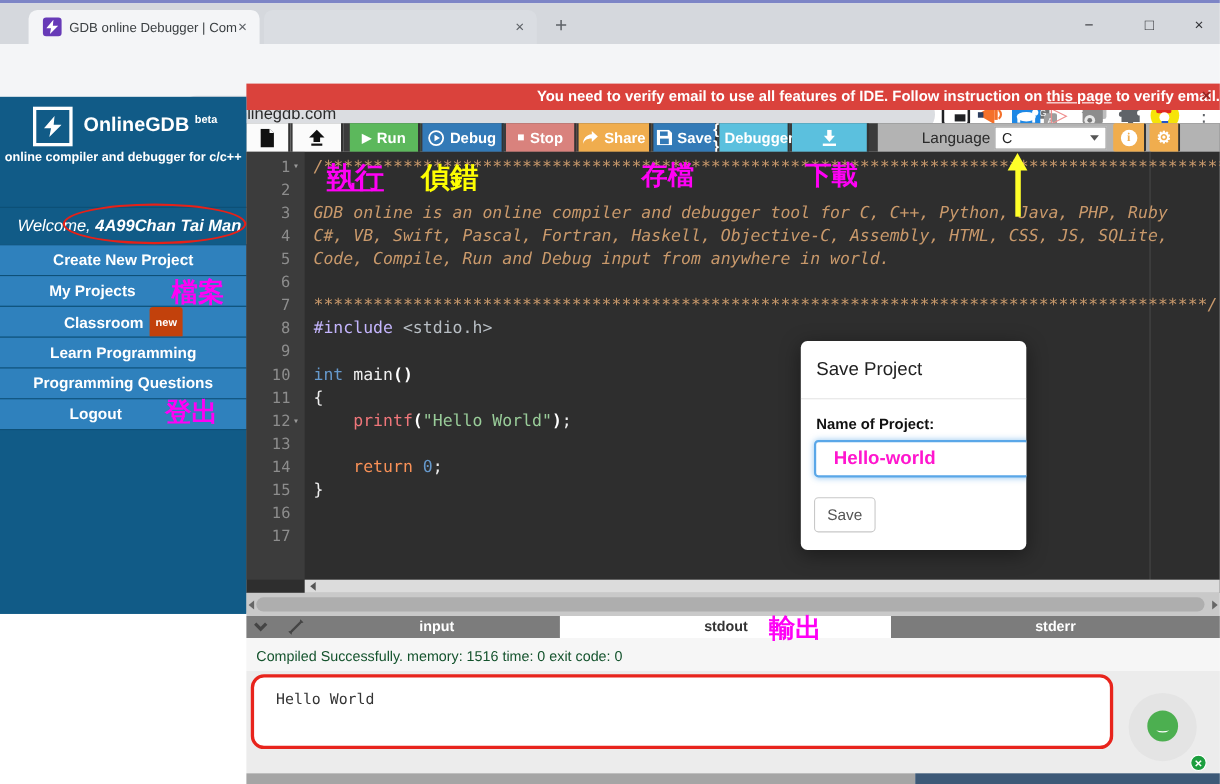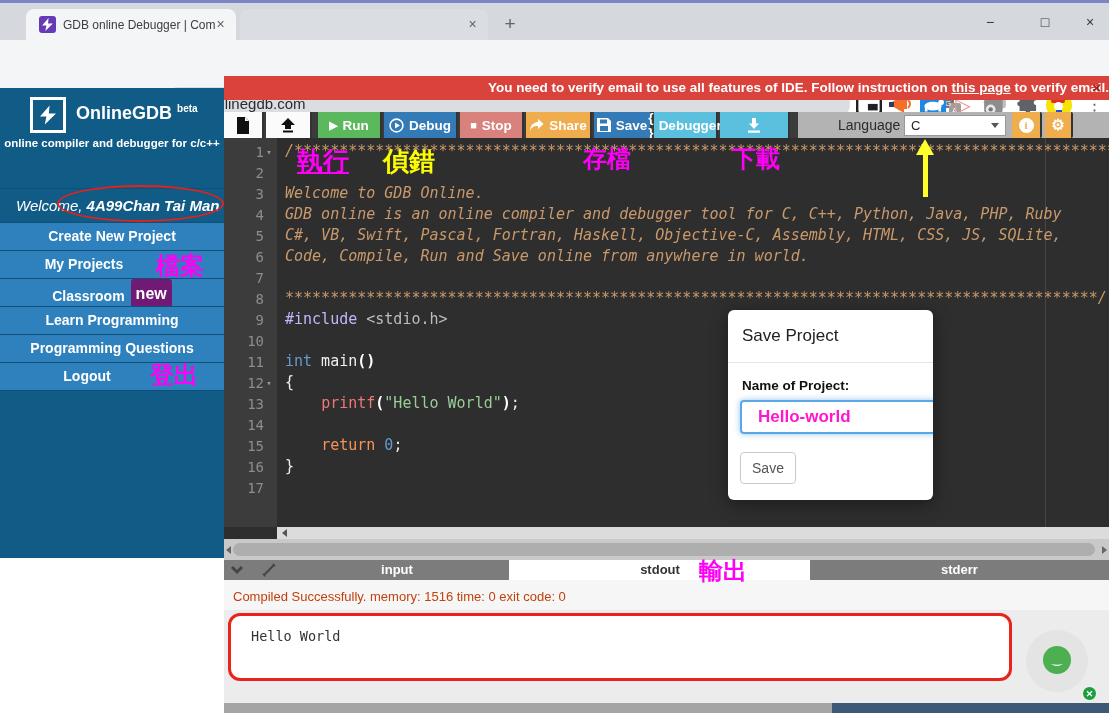--- a/index.html
+++ b/index.html
@@ -81,21 +81,21 @@
   #sidebar-sub { position:absolute; left:0; top:49px; width:224px; text-align:center; font-size:11.5px; font-weight:bold; }
   #welcome-row { position:absolute; left:0; top:100px; width:224px; height:34px; border-top:1px solid #0d4f76;
                  font-style:italic; font-size:15px; padding:8px 0 0 16px; }
   #welcome-user { font-weight:bold; }
   .side-item { position:absolute; left:0; width:224px; height:28px; background:#2f81bd; border-top:1px solid #0e5078;
                text-align:center; line-height:27px; font-weight:bold; font-size:14px; color:#fff; cursor:pointer; }
   #si-0 { top:134px; } #si-1 { top:162px; } #si-2 { top:190px; } #si-3 { top:218px; }
   #si-4 { top:246px; } #si-5 { top:274px; }
   #si-1 .label-wrap { margin-right:56px; } #si-5 .label-wrap { margin-right:50px; }
   #sidebar-fill { position:absolute; left:0; top:302px; width:224px; height:168px; background:#115b87; border-top:1px solid #0e5078;}
-  .badge-new { display:inline-block; background:#701a75; color:#fff; font-size:16px; font-weight:bold;
+  .badge-new { display:inline-block; background:#c2410c; color:#fff; font-size:10px; font-weight:bold;
                border-radius:3px; padding:1px 5px; margin-left:6px; vertical-align:2px; }
 
   
   #editor { left:224px; top:138px; width:885px; height:401px; background:#2e2e2e; overflow:hidden; }
   #editor-gutter { position:absolute; left:0; top:0; width:53px; height:389px; background:#3c3c3c;
                    padding-top:3px; font-family:"DejaVu Sans Mono",monospace; font-size:14px; color:#8d8d8d; }
   .ln { height:21px; display:flex; justify-content:flex-end; align-items:center; padding-right:3px; }
   .ln .fold { width:10px; font-size:9px; color:#9a9a9a; text-align:center; }
   #editor-ruler { position:absolute; left:821px; top:0; width:1px; height:389px; background:#474747; }
   #editor-code { position:absolute; left:61px; top:3px; width:824px; height:386px;
@@ -125,21 +125,21 @@
 
   
   #tabbar { left:224px; top:560px; width:885px; height:20px; background:#7c7c7c; }
   .ptab { position:absolute; top:0; height:20px; line-height:20px; text-align:center; font-size:13px;
           font-weight:bold; color:#ffffff; cursor:pointer; }
   #ptab-input { left:61px; width:225px; border-right:1px solid #fff; }
   #ptab-stdout { left:286px; width:300px; background:#ffffff; color:#333; }
   #ptab-stderr { left:586px; width:299px; }
   #panel-icons { position:absolute; left:6px; top:2px; display:flex; gap:18px; }
   #statusrow { left:224px; top:580px; width:885px; height:30px; background:#f6f6f6; font-size:13px;
-               color:#c2410c; padding:9px 0 0 9px; }
+               color:#14532d; padding:9px 0 0 9px; }
   #outputarea { left:224px; top:610px; width:885px; height:93px; background:#ececec; }
   #outbox { position:absolute; left:4px; top:3px; width:784px; height:68px; background:#ffffff;
             border:3.5px solid #e8241c; border-radius:12px; padding:12px 0 0 20px;
             font-family:"DejaVu Sans Mono",monospace; font-size:13.5px; color:#333; }
   #chat-widget { position:absolute; left:802px; top:20px; width:62px; height:62px; border-radius:50%;
                  background:#e4e4e4; display:flex; align-items:center; justify-content:center; cursor:pointer; }
   #chat-badge { position:absolute; left:858px; top:76px; width:15px; height:15px; border-radius:50%;
                 background:#1c9e3e; color:#fff; font-size:9px; font-weight:bold; text-align:center;
                 line-height:15px; border:1px solid #fff; }
   #bottomstrip-l { left:224px; top:703px; width:608px; height:10px; background:#a5a5a5; }
@@ -426,24 +426,23 @@
           <span class="fold"></span>
         </div>
         <div class="ln">
           <span>17</span>
           <span class="fold"></span>
         </div>
       </div>
     <div id="editor-code">
         <div class="cl"><span class="tok-comment">/***********************************************************************************************</span></div>
         <div class="cl"></div>
-        <div class="cl"><span class="tok-comment">Welcome to GDB Online.</span></div>
         <div class="cl"><span class="tok-comment">GDB online is an online compiler and debugger tool for C, C++, Python, Java, PHP, Ruby</span></div>
         <div class="cl"><span class="tok-comment">C#, VB, Swift, Pascal, Fortran, Haskell, Objective-C, Assembly, HTML, CSS, JS, SQLite,</span></div>
-        <div class="cl"><span class="tok-comment">Code, Compile, Run and Save online from anywhere in world.</span></div>
+        <div class="cl"><span class="tok-comment">Code, Compile, Run and Debug input from anywhere in world.</span></div>
         <div class="cl"></div>
         <div class="cl"><span class="tok-comment">******************************************************************************************/</span></div>
         <div class="cl"><span class="tok-dir">#include</span><span class="tok-pl"> </span><span class="tok-lib">&lt;stdio.h&gt;</span></div>
         <div class="cl"></div>
         <div class="cl"><span class="tok-type">int</span><span class="tok-pl"> main</span><span class="tok-par">()</span></div>
         <div class="cl"><span class="tok-pl">{</span></div>
         <div class="cl"><span class="tok-pl">    </span><span class="tok-fn">printf</span><span class="tok-par">(</span><span class="tok-str">"Hello World"</span><span class="tok-par">)</span><span class="tok-pl">;</span></div>
         <div class="cl"></div>
         <div class="cl"><span class="tok-pl">    </span><span class="tok-kw">return</span><span class="tok-pl"> </span><span class="tok-num">0</span><span class="tok-pl">;</span></div>
         <div class="cl"><span class="tok-pl">}</span></div>

